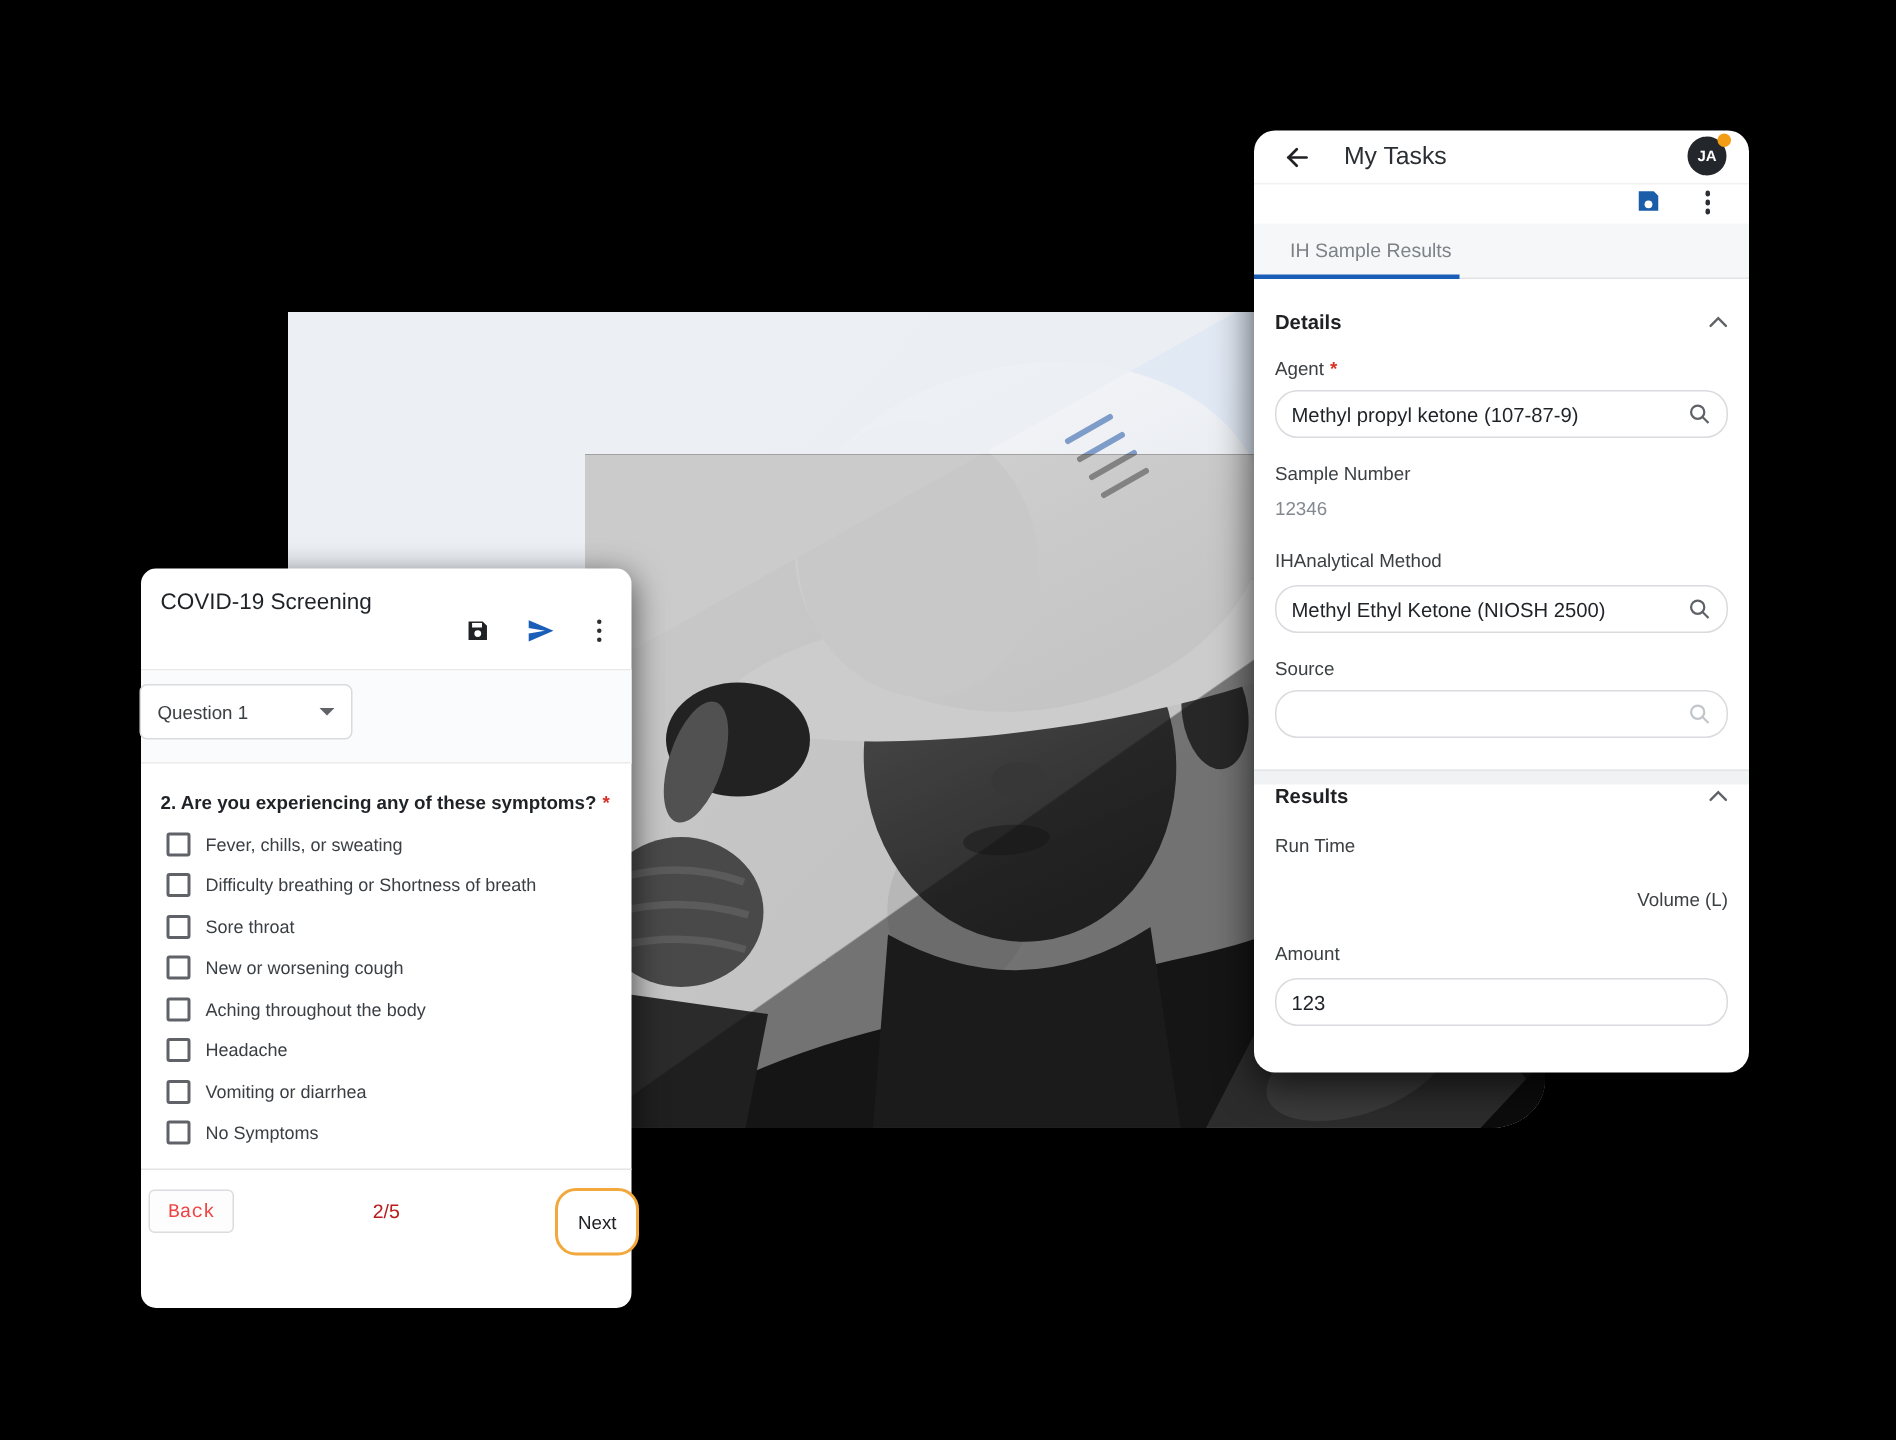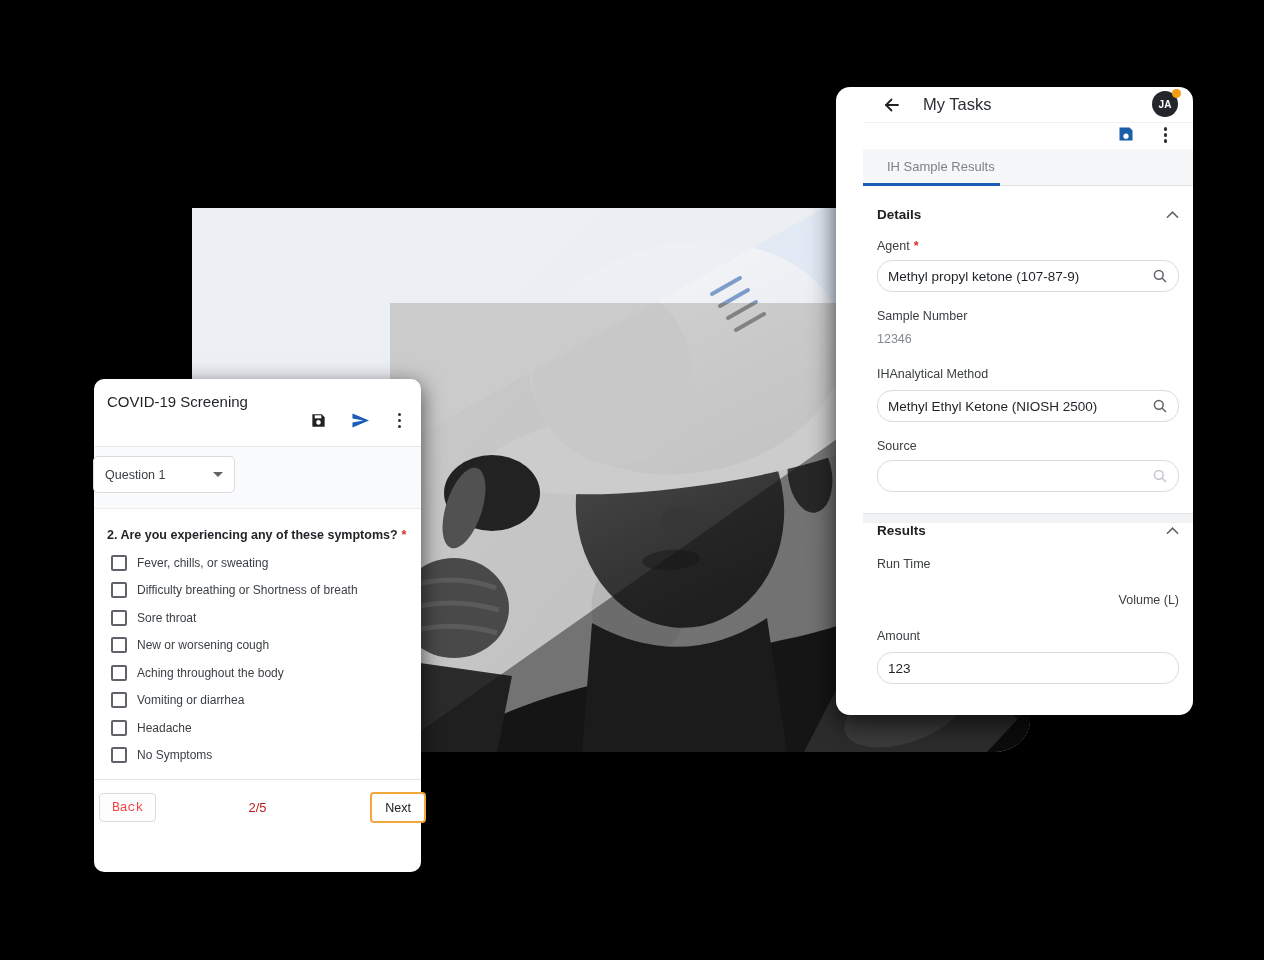--- a/index.html
+++ b/index.html
@@ -48,30 +48,29 @@
   .cbox{width:12px;height:12px;border:2px solid #5f6368;border-radius:2px;margin-right:10px;background:#fff;flex:0 0 auto;}
   .cc-row span.lbl{font-size:12px;color:#3a3f44;}
   .cc-footer{position:relative;border-top:1px solid #e4e4e4;margin-top:10px;height:64px;}
   .btn-back{
     position:absolute;left:5px;top:13px;height:29px;padding:0 12px;
     background:#fdfdfd;border:1px solid #dadce0;border-radius:4px;
     font-size:13px;color:#ef4444;font-family:Liberation Mono, monospace;cursor:pointer;
   }
   .progress{position:absolute;left:0;right:0;top:20px;text-align:center;font-size:13px;color:#b91c1c;}
   .btn-next{
-    position:absolute;right:-5px;top:12px;height:31px;padding:0 13px;
-    background:#fff;border:2px solid #f2a83c;border-radius:4px;
+    position:absolute;right:-5px;top:12px;height:45px;padding:0 13px;
+    background:#fff;border:2px solid #f2a83c;border-radius:14px;
     font-size:12.5px;color:#202124;font-family:inherit;cursor:pointer;
   }
   
   .tasks-panel{
     position:absolute;left:836px;top:87px;width:330px;height:628px;
     background:#fff;border-radius:14px;overflow:hidden;z-index:2;
     box-shadow:0 8px 26px rgba(0,0,0,.7);
-    padding-left:27px;
   }
   .tp-header{position:relative;height:35px;border-bottom:1px solid #f1f1f1;}
   .back-arrow{position:absolute;left:20px;top:9px;cursor:pointer;display:inline-flex;}
   .tp-title{position:absolute;left:60px;top:8px;font-size:16.5px;color:#2b2f33;}
   .avatar{
     position:absolute;right:15px;top:4px;width:26px;height:26px;border-radius:50%;
     background:#23272b;color:#fff;font-size:10px;font-weight:bold;
     display:flex;align-items:center;justify-content:center;cursor:pointer;
   }
   .avatar .dot{position:absolute;top:-2px;right:-3px;width:9px;height:9px;border-radius:50%;background:#f29d15;}
@@ -219,25 +218,25 @@
     <div class="cc-row">
         <span class="cbox"></span>
         <span class="lbl">New or worsening cough</span>
       </div>
     <div class="cc-row">
         <span class="cbox"></span>
         <span class="lbl">Aching throughout the body</span>
       </div>
     <div class="cc-row">
         <span class="cbox"></span>
+        <span class="lbl">Headache</span>
+      </div>
+    <div class="cc-row">
+        <span class="cbox"></span>
         <span class="lbl">Vomiting or diarrhea</span>
-      </div>
-    <div class="cc-row">
-        <span class="cbox"></span>
-        <span class="lbl">Headache</span>
       </div>
     <div class="cc-row">
         <span class="cbox"></span>
         <span class="lbl">No Symptoms</span>
       </div>
   </div>
   <div class="cc-footer">
     <button class="btn-back">Back</button>
     <div class="progress">2/5</div>
     <button class="btn-next">Next</button>

